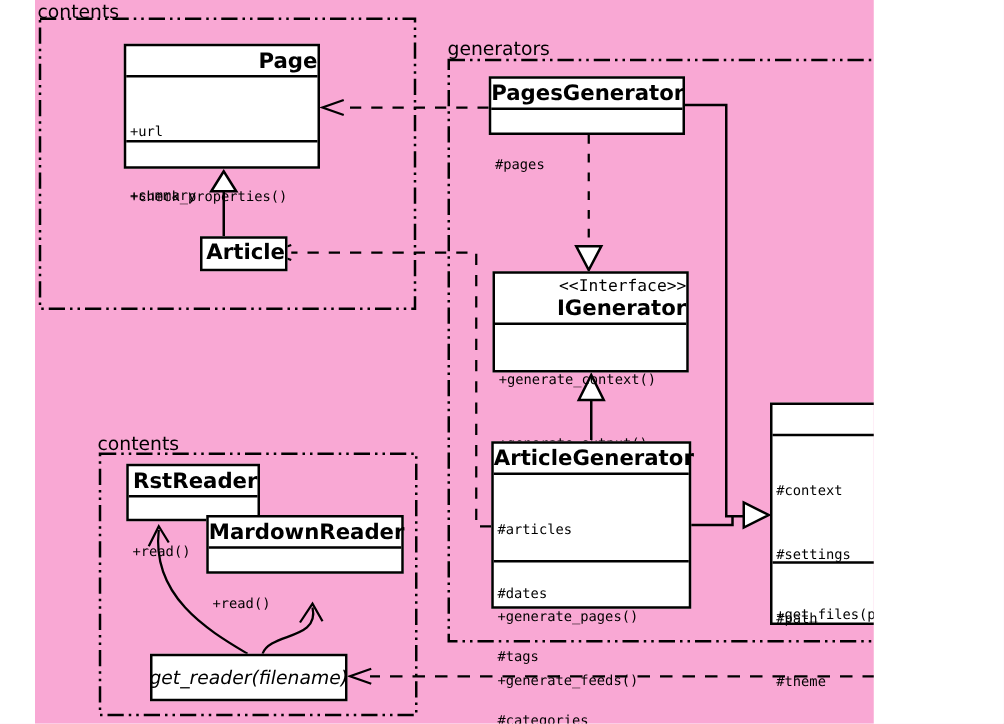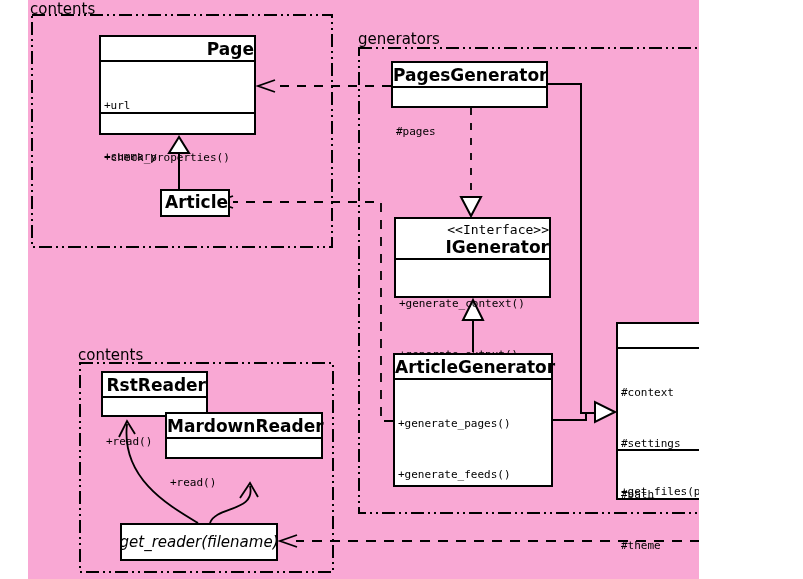--- a/index.html
+++ b/index.html
@@ -108,20 +108,26 @@
     <div class="stereo">&lt;&lt;Interface&gt;&gt;</div>
     <div class="title">IGenerator</div>
     <div class="sec">
       <div class="member">+generate_context()</div>
       <div class="member">+generate_output()</div>
     </div>
   </div>
 
   <div class="cls" style="left:365px;top:353px;width:160px;height:134px">
     <div class="title">ArticleGenerator</div>
+    <div class="sec" style="height:70px">
+      <div class="member">#articles</div>
+      <div class="member">#dates</div>
+      <div class="member">#tags</div>
+      <div class="member">#categories</div>
+    </div>
     <div class="sec">
       <div class="member">+generate_pages()</div>
       <div class="member">+generate_feeds()</div>
     </div>
   </div>
 
   <div class="cls" style="left:588px;top:322px;width:196px;height:178px">
     <div class="title">Generator</div>
     <div class="sec" style="height:102px">
       <div class="member">#context</div>

